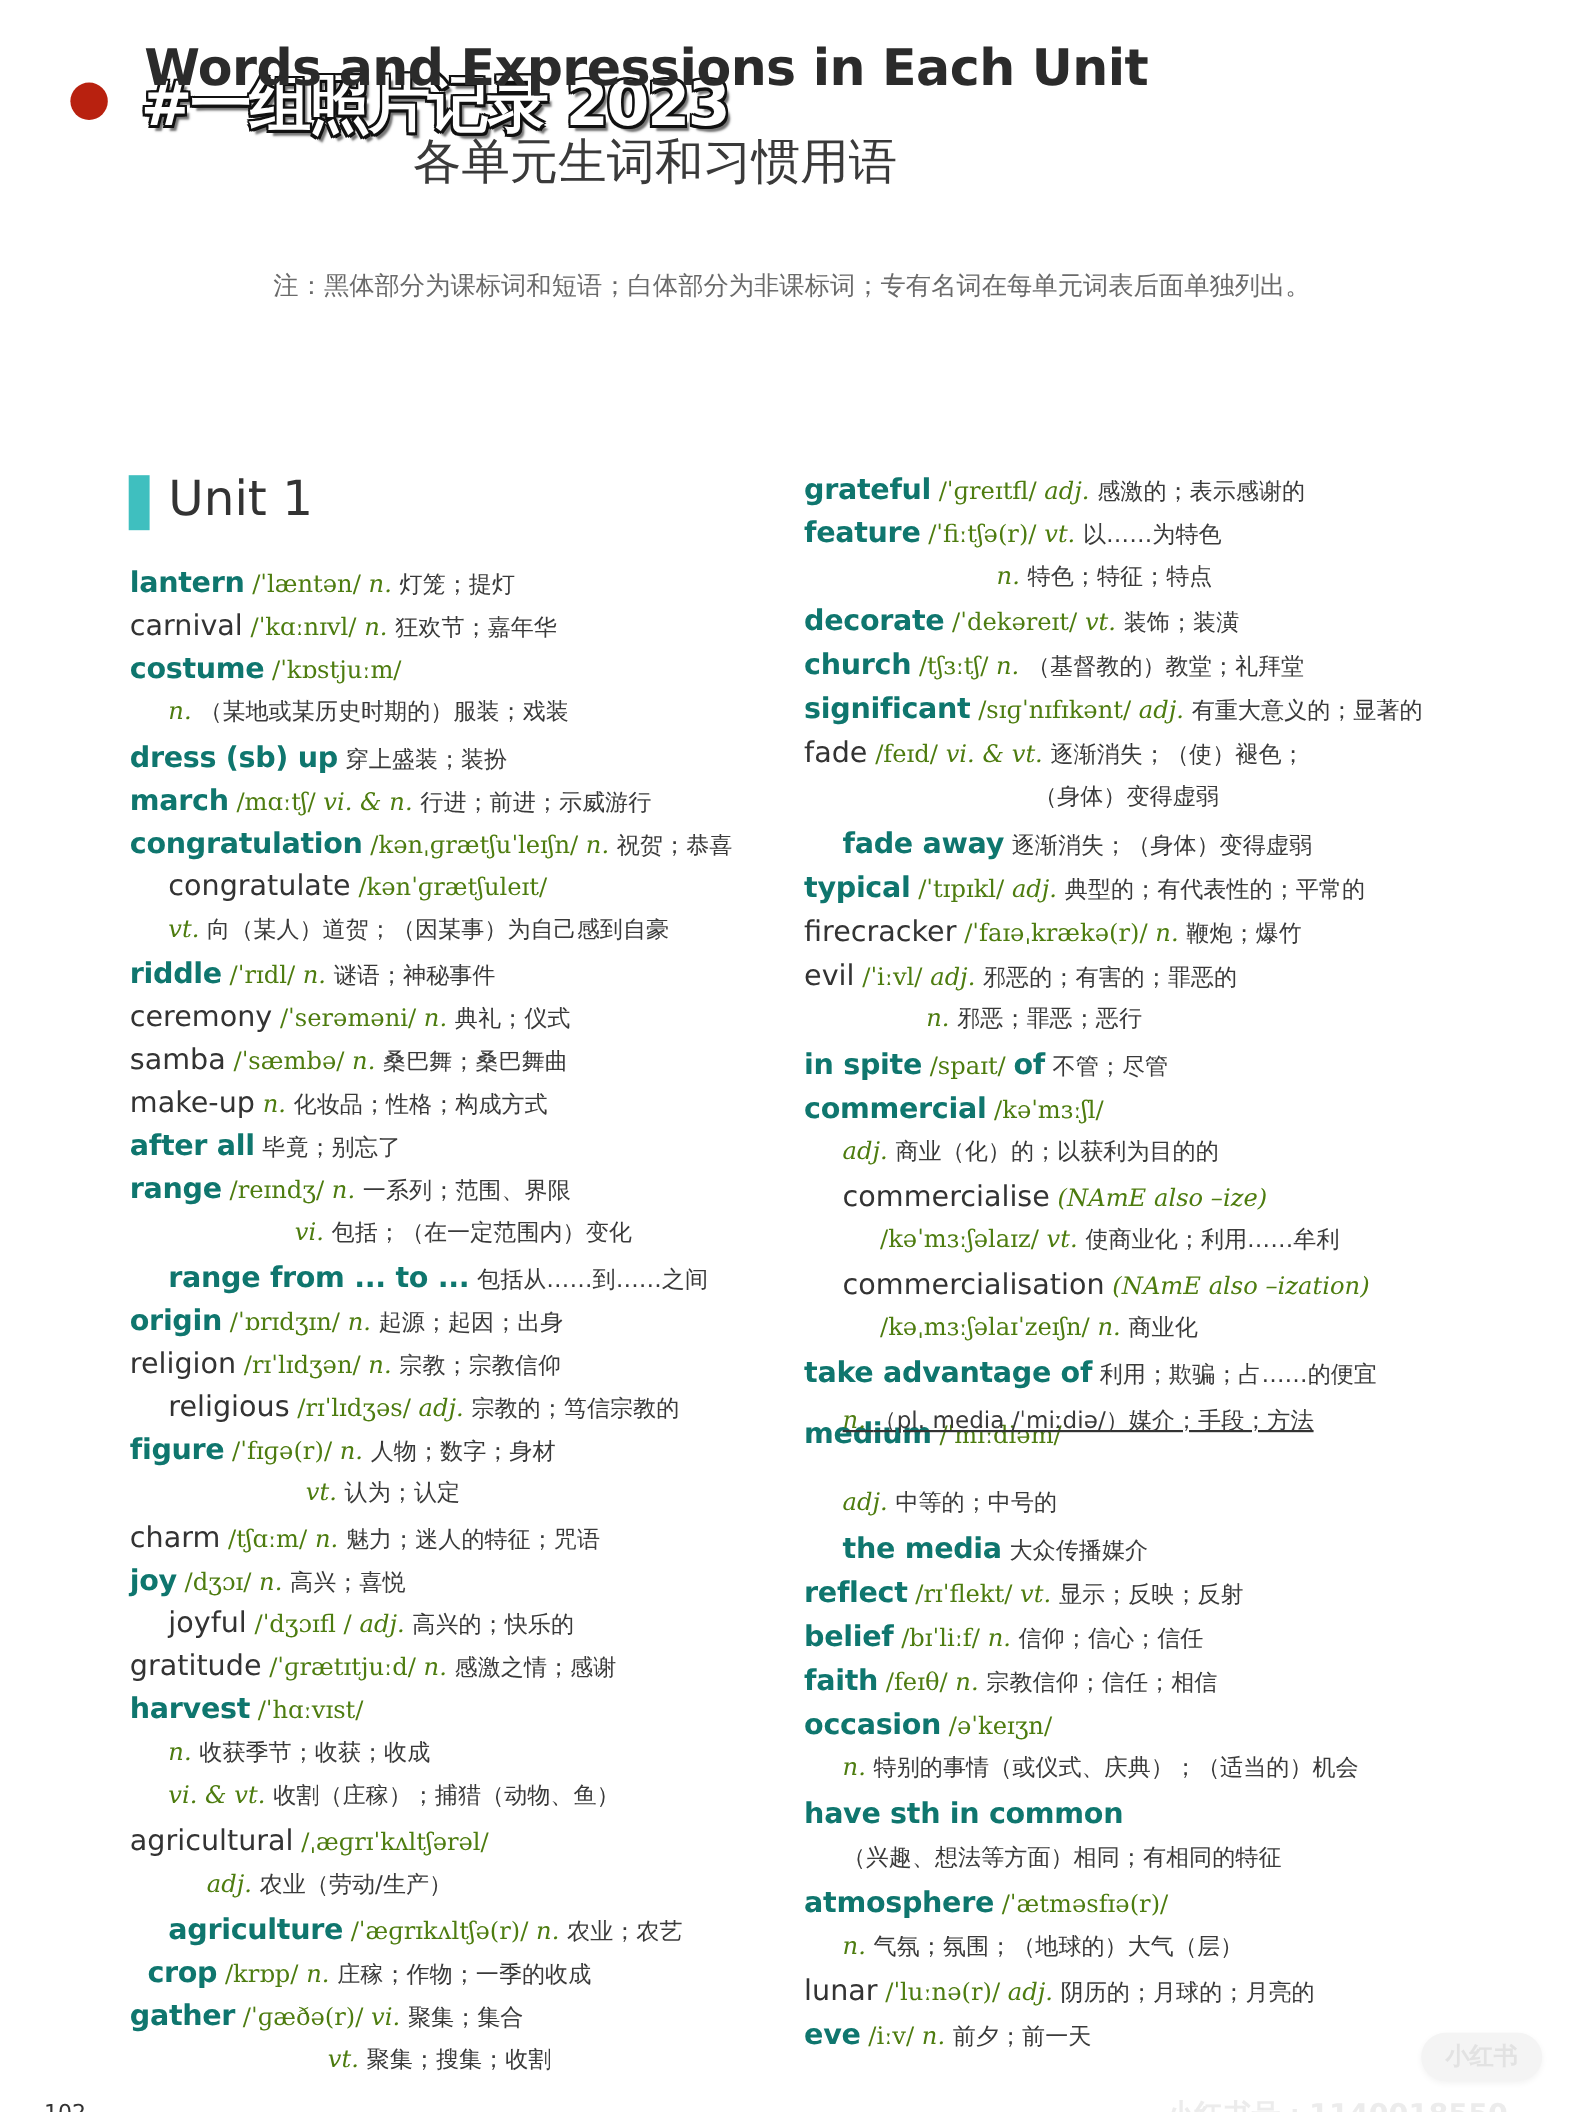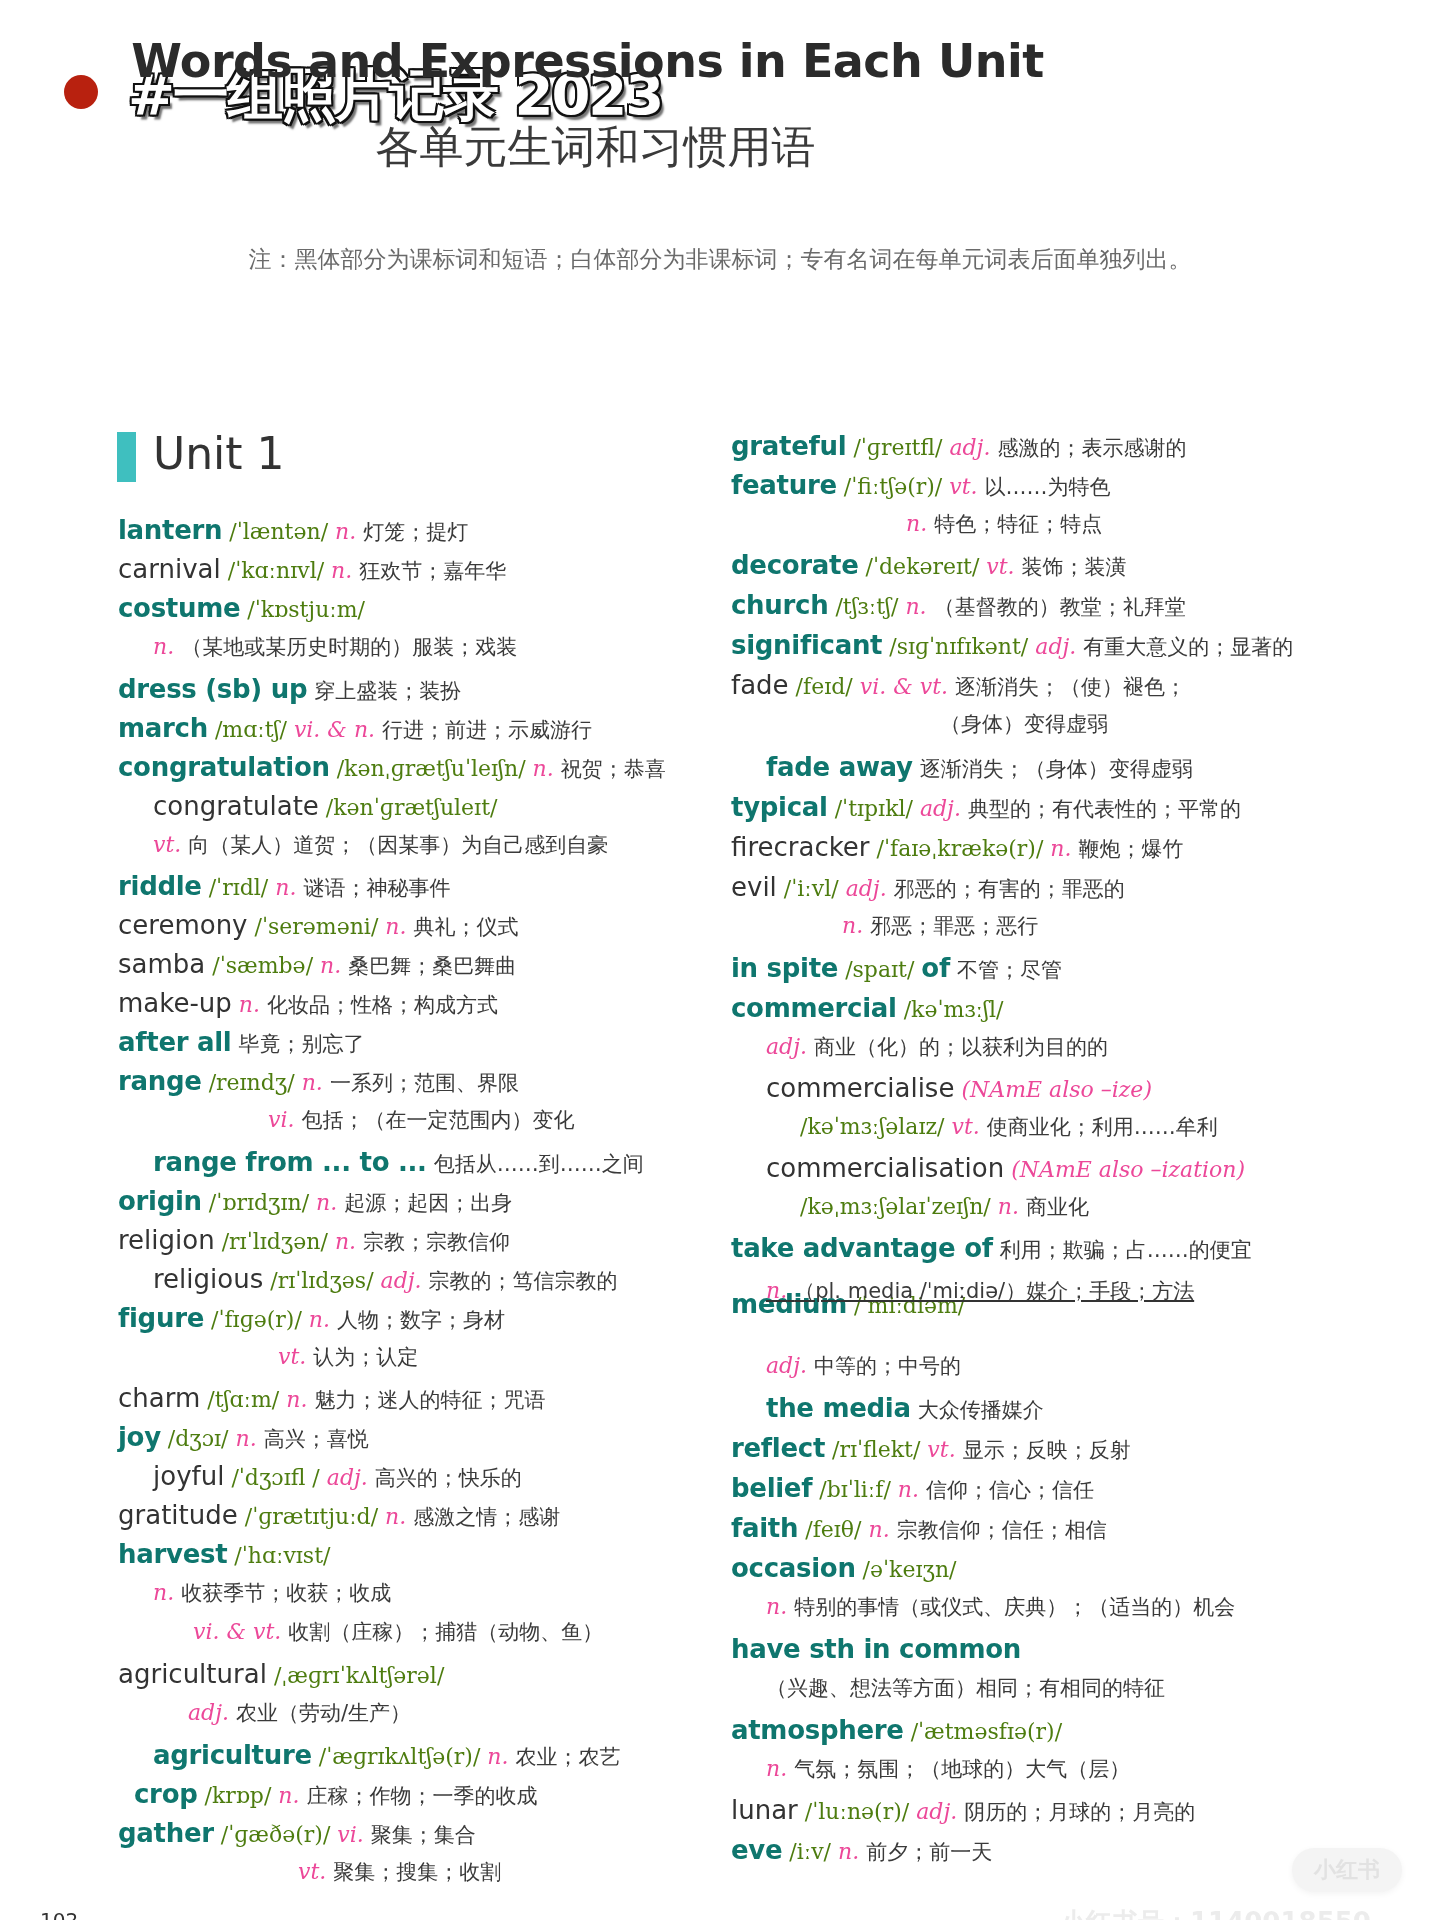--- a/index.html
+++ b/index.html
@@ -41,21 +41,21 @@
     font-family:"DejaVu Sans", sans-serif;
   }
   .line {
     position:absolute; white-space:nowrap; font-size:22px; color:#333;
     line-height:30px; height:30px;
   }
   .hw { font-family:"DejaVu Sans", sans-serif; font-size:26px; color:#0f766e; }
   .hw.bold { font-weight:bold; letter-spacing:-0.3px; }
   .hw.light { font-weight:normal; color:#333; }
   .ph { font-family:"DejaVu Serif", serif; font-size:22px; color:#4d7c0f; }
-  .pos { font-family:"DejaVu Serif", serif; font-style:italic; font-size:22px; color:#ec4899; }
+  .pos { font-family:"DejaVu Serif", serif; font-style:italic; font-size:22px; color:#4d7c0f; }
   .zh { font-size:21px; color:#3a3a3a; }
   .page-num { left:40px; top:1908px; font-size:20px; color:#333; }
   .wm-badge {
     left:1292px; top:1848px; width:110px; height:44px; border-radius:22px;
     background:#f4f4f4; color:#e2e2e2; font-size:22px; font-weight:bold;
     text-align:center; line-height:44px;
     box-shadow:0 2px 6px rgba(0,0,0,0.05);
   }
   .wm-id {
     left:1060px; top:1905px; font-size:26px; color:#ececec; font-weight:bold;
@@ -96,21 +96,21 @@
     <div class="line" style="top: 1225px; left: 118px;"><span class="hw light">religion</span> <span class="ph">/rɪˈlɪdʒən/</span> <span class="pos">n.</span> <span class="zh">宗教；宗教信仰</span></div>
     <div class="line" style="top: 1264px; left: 153px;"><span class="hw light">religious</span> <span class="ph">/rɪˈlɪdʒəs/</span> <span class="pos">adj.</span> <span class="zh">宗教的；笃信宗教的</span></div>
     <div class="line" style="top: 1303px; left: 118px;"><span class="hw bold">figure</span> <span class="ph">/ˈfɪɡə(r)/</span> <span class="pos">n.</span> <span class="zh">人物；数字；身材</span></div>
     <div class="line" style="top: 1342px; left: 278px;"><span class="pos">vt.</span> <span class="zh">认为；认定</span></div>
     <div class="line" style="top: 1383px; left: 118px;"><span class="hw light">charm</span> <span class="ph">/tʃɑːm/</span> <span class="pos">n.</span> <span class="zh">魅力；迷人的特征；咒语</span></div>
     <div class="line" style="top: 1422px; left: 118px;"><span class="hw bold">joy</span> <span class="ph">/dʒɔɪ/</span> <span class="pos">n.</span> <span class="zh">高兴；喜悦</span></div>
     <div class="line" style="top: 1461px; left: 153px;"><span class="hw light">joyful</span> <span class="ph">/ˈdʒɔɪfl /</span> <span class="pos">adj.</span> <span class="zh">高兴的；快乐的</span></div>
     <div class="line" style="top: 1500px; left: 118px;"><span class="hw light">gratitude</span> <span class="ph">/ˈɡrætɪtjuːd/</span> <span class="pos">n.</span> <span class="zh">感激之情；感谢</span></div>
     <div class="line" style="top: 1539px; left: 118px;"><span class="hw bold">harvest</span> <span class="ph">/ˈhɑːvɪst/</span></div>
     <div class="line" style="top: 1578px; left: 153px;"><span class="pos">n.</span> <span class="zh">收获季节；收获；收成</span></div>
-    <div class="line" style="top: 1617px; left: 153px; margin-left: 40px;"><span class="pos">vi. &amp; vt.</span> <span class="zh">收割（庄稼）；捕猎（动物、鱼）</span></div>
+    <div class="line" style="top: 1617px; left: 153px;"><span class="pos">vi. &amp; vt.</span> <span class="zh">收割（庄稼）；捕猎（动物、鱼）</span></div>
     <div class="line" style="top: 1659px; left: 118px;"><span class="hw light">agricultural</span> <span class="ph">/ˌæɡrɪˈkʌltʃərəl/</span></div>
     <div class="line" style="top: 1698px; left: 188px;"><span class="pos">adj.</span> <span class="zh">农业（劳动/生产）</span></div>
     <div class="line" style="top: 1740px; left: 153px;"><span class="hw bold">agriculture</span> <span class="ph">/ˈæɡrɪkʌltʃə(r)/</span> <span class="pos">n.</span> <span class="zh">农业；农艺</span></div>
     <div class="line" style="top: 1779px; left: 134px;"><span class="hw bold">crop</span> <span class="ph">/krɒp/</span> <span class="pos">n.</span> <span class="zh">庄稼；作物；一季的收成</span></div>
     <div class="line" style="top: 1818px; left: 118px;"><span class="hw bold">gather</span> <span class="ph">/ˈɡæðə(r)/</span> <span class="pos">vi.</span> <span class="zh">聚集；集合</span></div>
     <div class="line" style="top: 1857px; left: 298px;"><span class="pos">vt.</span> <span class="zh">聚集；搜集；收割</span></div>
   </div>
 <div id="right-col">
     <div class="line" style="top: 431px; left: 731px;"><span class="hw bold">grateful</span> <span class="ph">/ˈɡreɪtfl/</span> <span class="pos">adj.</span> <span class="zh">感激的；表示感谢的</span></div>
     <div class="line" style="top: 470px; left: 731px;"><span class="hw bold">feature</span> <span class="ph">/ˈfiːtʃə(r)/</span> <span class="pos">vt.</span> <span class="zh">以……为特色</span></div>

